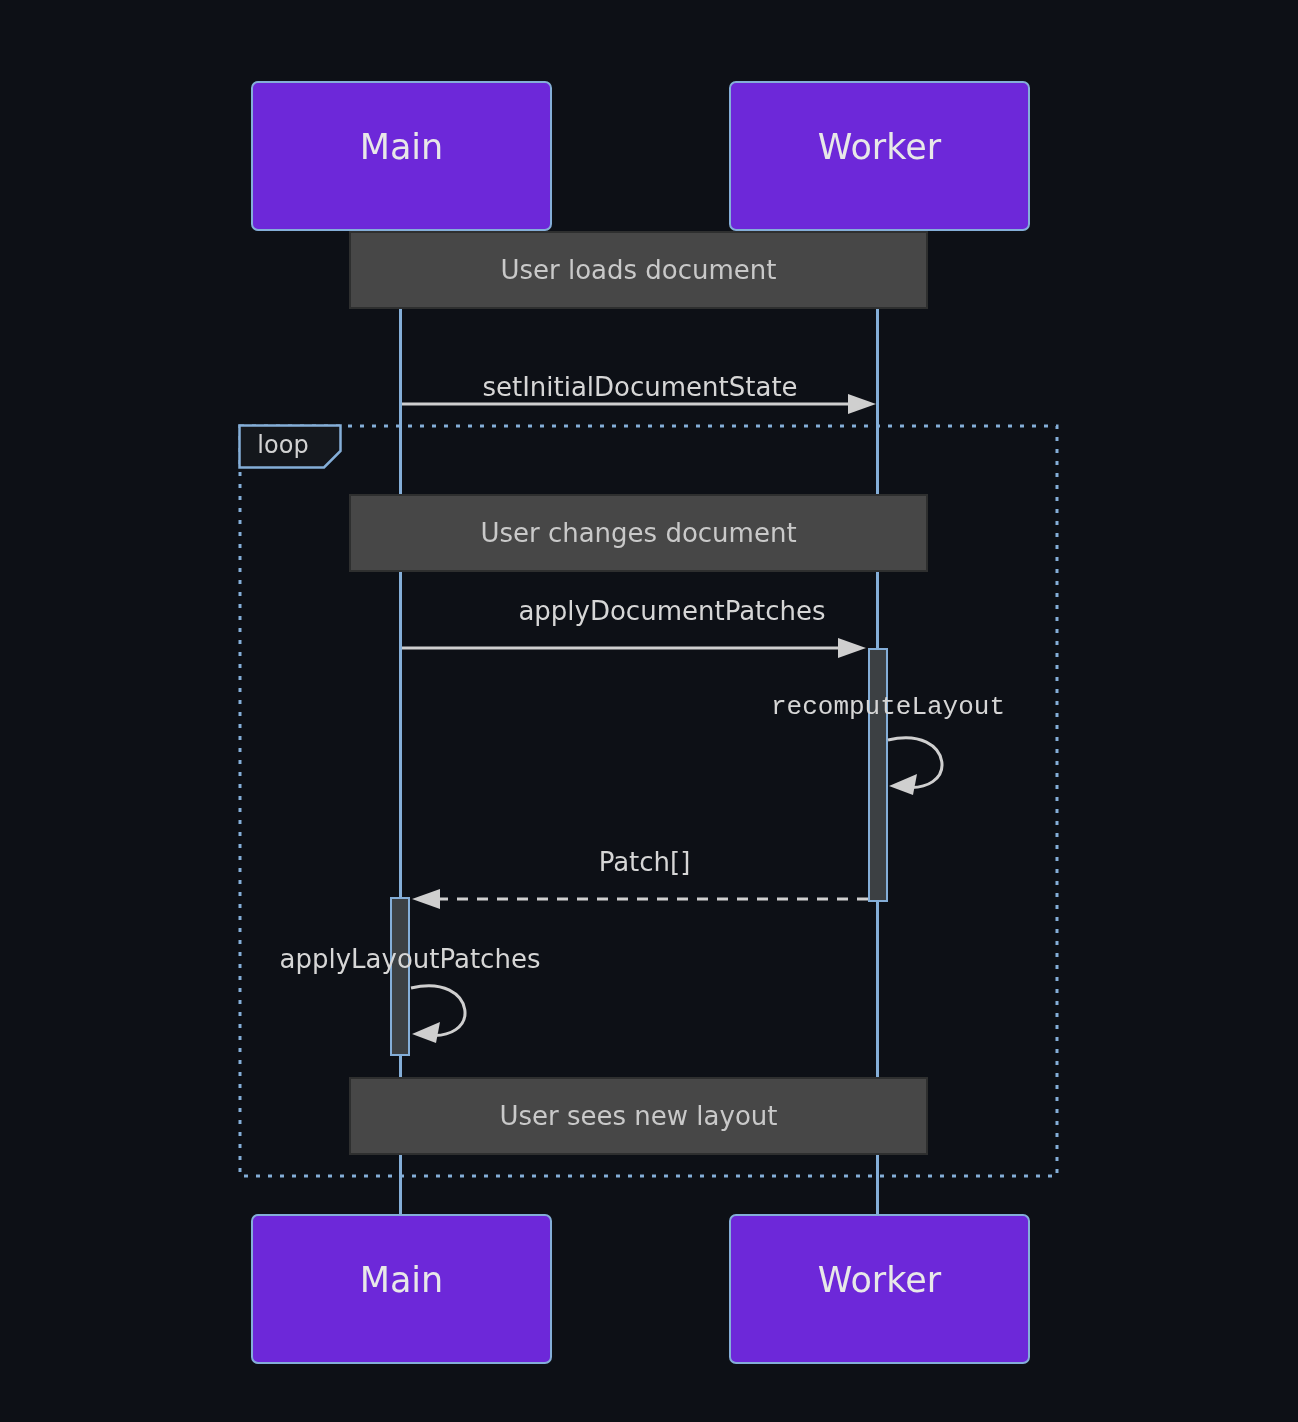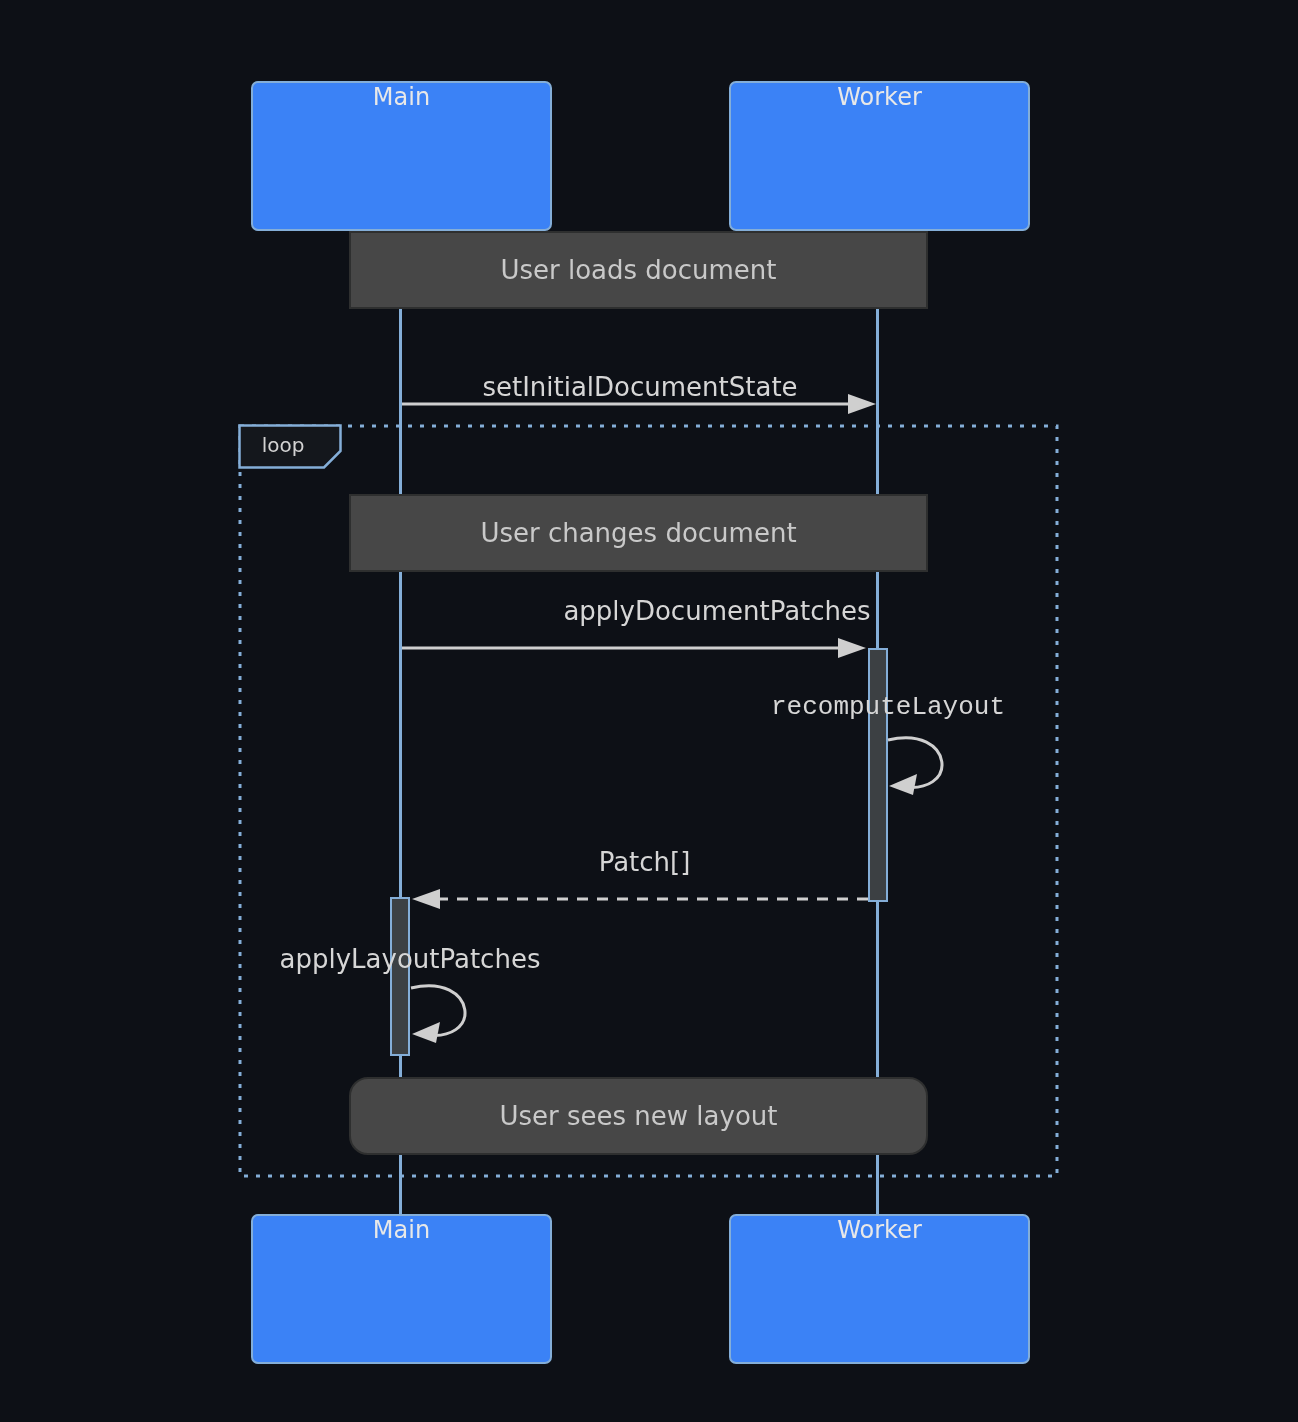--- a/index.html
+++ b/index.html
@@ -20,30 +20,30 @@
     width: 3px;
     top: 211px;
     height: 1003px;
     background: #84aed8;
     z-index: 1;
   }
   .actor-box {
     position: absolute;
     width: 297px;
     height: 128px;
-    background: #3b82f6;
+    background: #6d28d9;
     border: 2px solid #84aed8;
     border-radius: 7px;
     display: flex;
-    align-items: flex-start;
+    align-items: center;
     justify-content: center;
     padding-bottom: 18px;
     box-sizing: content-box;
     color: #e8e8e8;
-    font-size: 24px;
+    font-size: 35px;
     z-index: 2;
   }
   .note-band {
     position: absolute;
     left: 349px;
     width: 575px;
     height: 73px;
     background: #474747;
     border: 2px solid #2e2f2f;
     display: flex;
@@ -80,21 +80,21 @@
   .loop-title {
     position: absolute;
     left: 240px;
     top: 427px;
     width: 86px;
     height: 36px;
     display: flex;
     align-items: center;
     justify-content: center;
     color: #d2d2d2;
-    font-size: 20px;
+    font-size: 24px;
     z-index: 6;
   }
 </style>
 </head>
 <body>
 
 <div class="canvas">
 
   <div class="lifeline" style="left:399px;"></div>
   <div class="lifeline" style="left:876px;"></div>
@@ -112,21 +112,21 @@
   <div class="actor-box" style="left:729px; top:1214px;">
     <span>Worker</span>
   </div>
 
   <div class="note-band" style="top:231px;">
     <span>User loads document</span>
   </div>
   <div class="note-band" style="top:474px;margin-top:20px;">
     <span>User changes document</span>
   </div>
-  <div class="note-band" style="top:1077px;border-radius:19px;">
+  <div class="note-band" style="top:1077px;">
     <span>User sees new layout</span>
   </div>
 
   <div class="activation" style="left:868px; top:648px; height:250px;"></div>
   <div class="activation" style="left:390px; top:897px; height:155px;"></div>
 
   <svg class="arrow-layer" viewBox="0 0 1298 1422">
 
     <rect x="240" y="426" width="817" height="750" fill="none" stroke="#84aed8" stroke-width="3" stroke-dasharray="4,8"></rect>
 
@@ -154,18 +154,18 @@
 
     <g>
       <path d="M 411,988 C 477,972 485,1046 421,1034" fill="none" stroke="#cfcfcf" stroke-width="3"></path>
       <polygon points="412,1034 440,1022 436,1043" fill="#cfcfcf"></polygon>
     </g>
   </svg>
 
   <div class="loop-title">loop</div>
 
   <div class="msg-label" style="left:402px; width:476px; top:372px;">setInitialDocumentState</div>
-  <div class="msg-label" style="left:402px; width:540px; top:596px;padding-left:45px;">applyDocumentPatches</div>
+  <div class="msg-label" style="left:402px; width:540px; top:596px;">applyDocumentPatches</div>
   <div class="msg-label" style="left:738px; width:300px; top:692px;font-family:Liberation Mono, monospace;">recomputeLayout</div>
   <div class="msg-label" style="left:411px; width:467px; top:847px;">Patch[]</div>
   <div class="msg-label" style="left:260px; width:300px; top:944px;">applyLayoutPatches</div>
 
 </div>
 
 </body></html>

